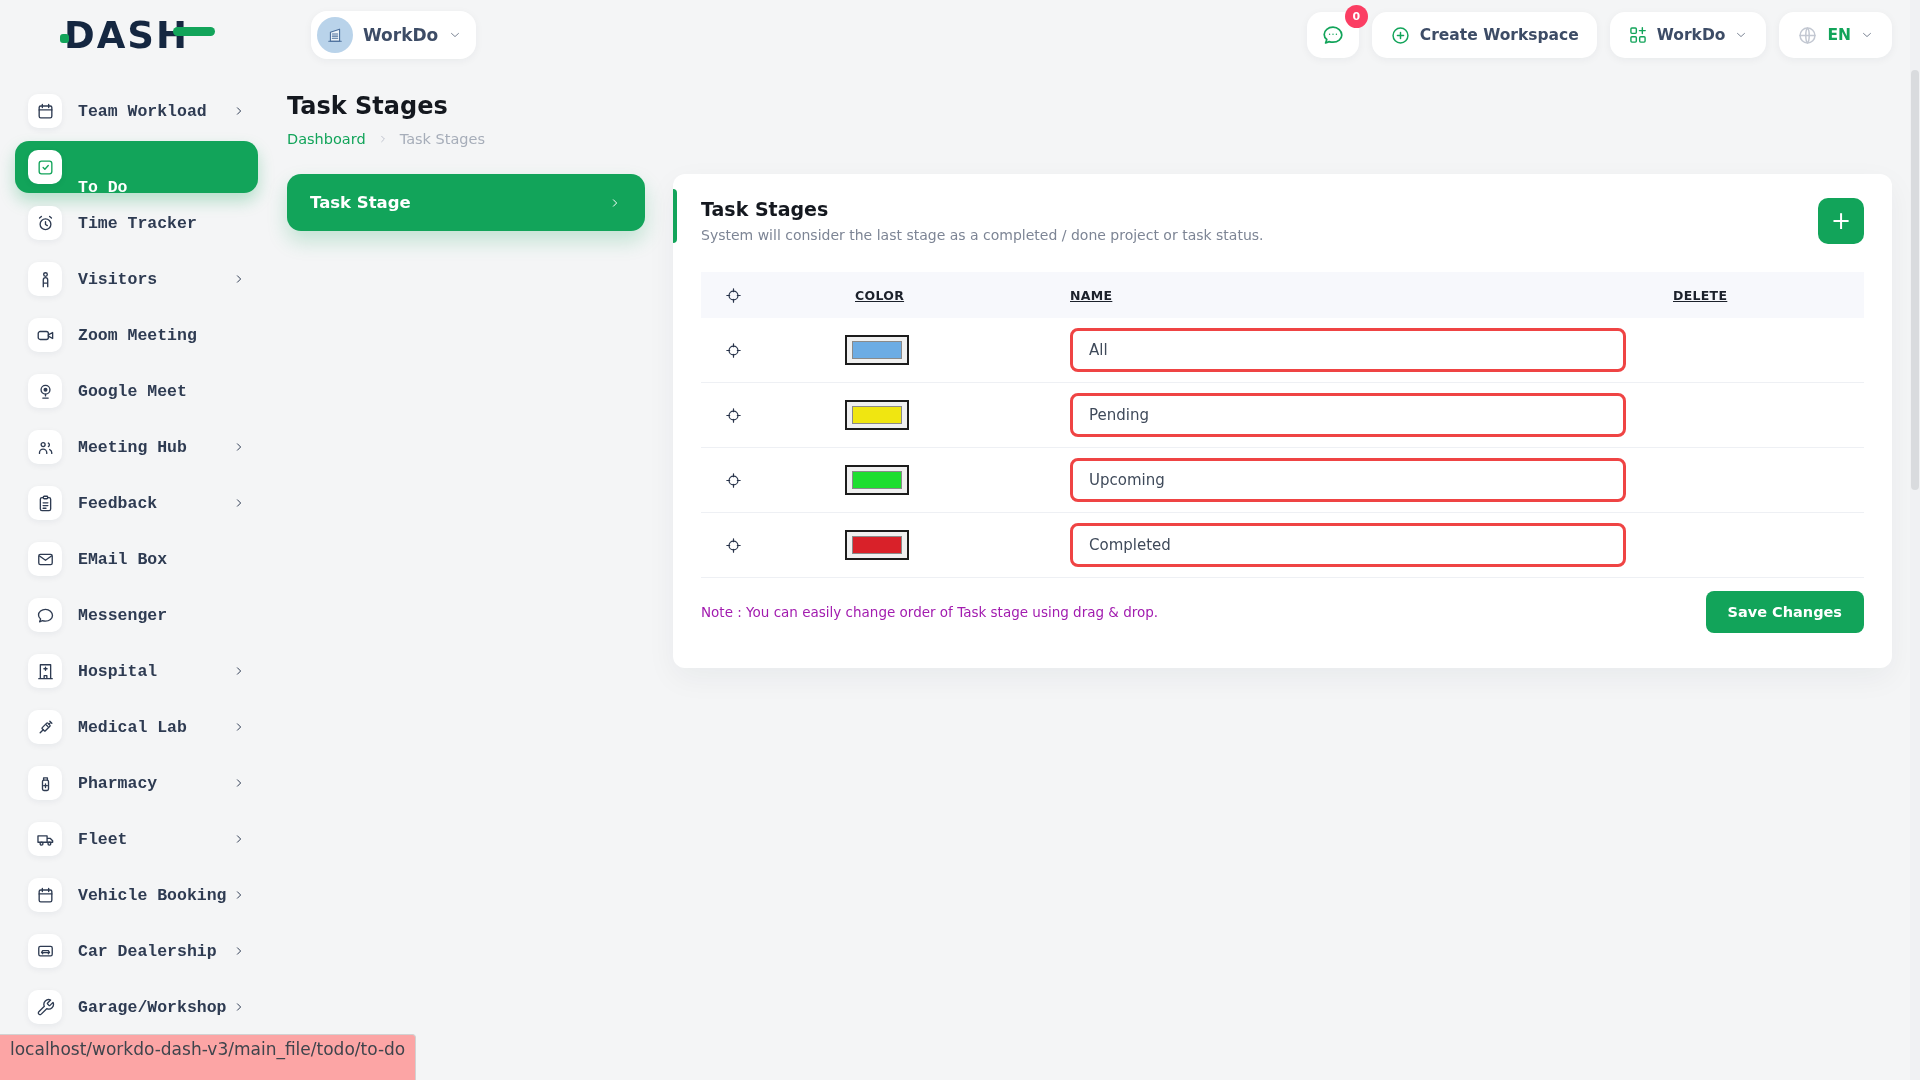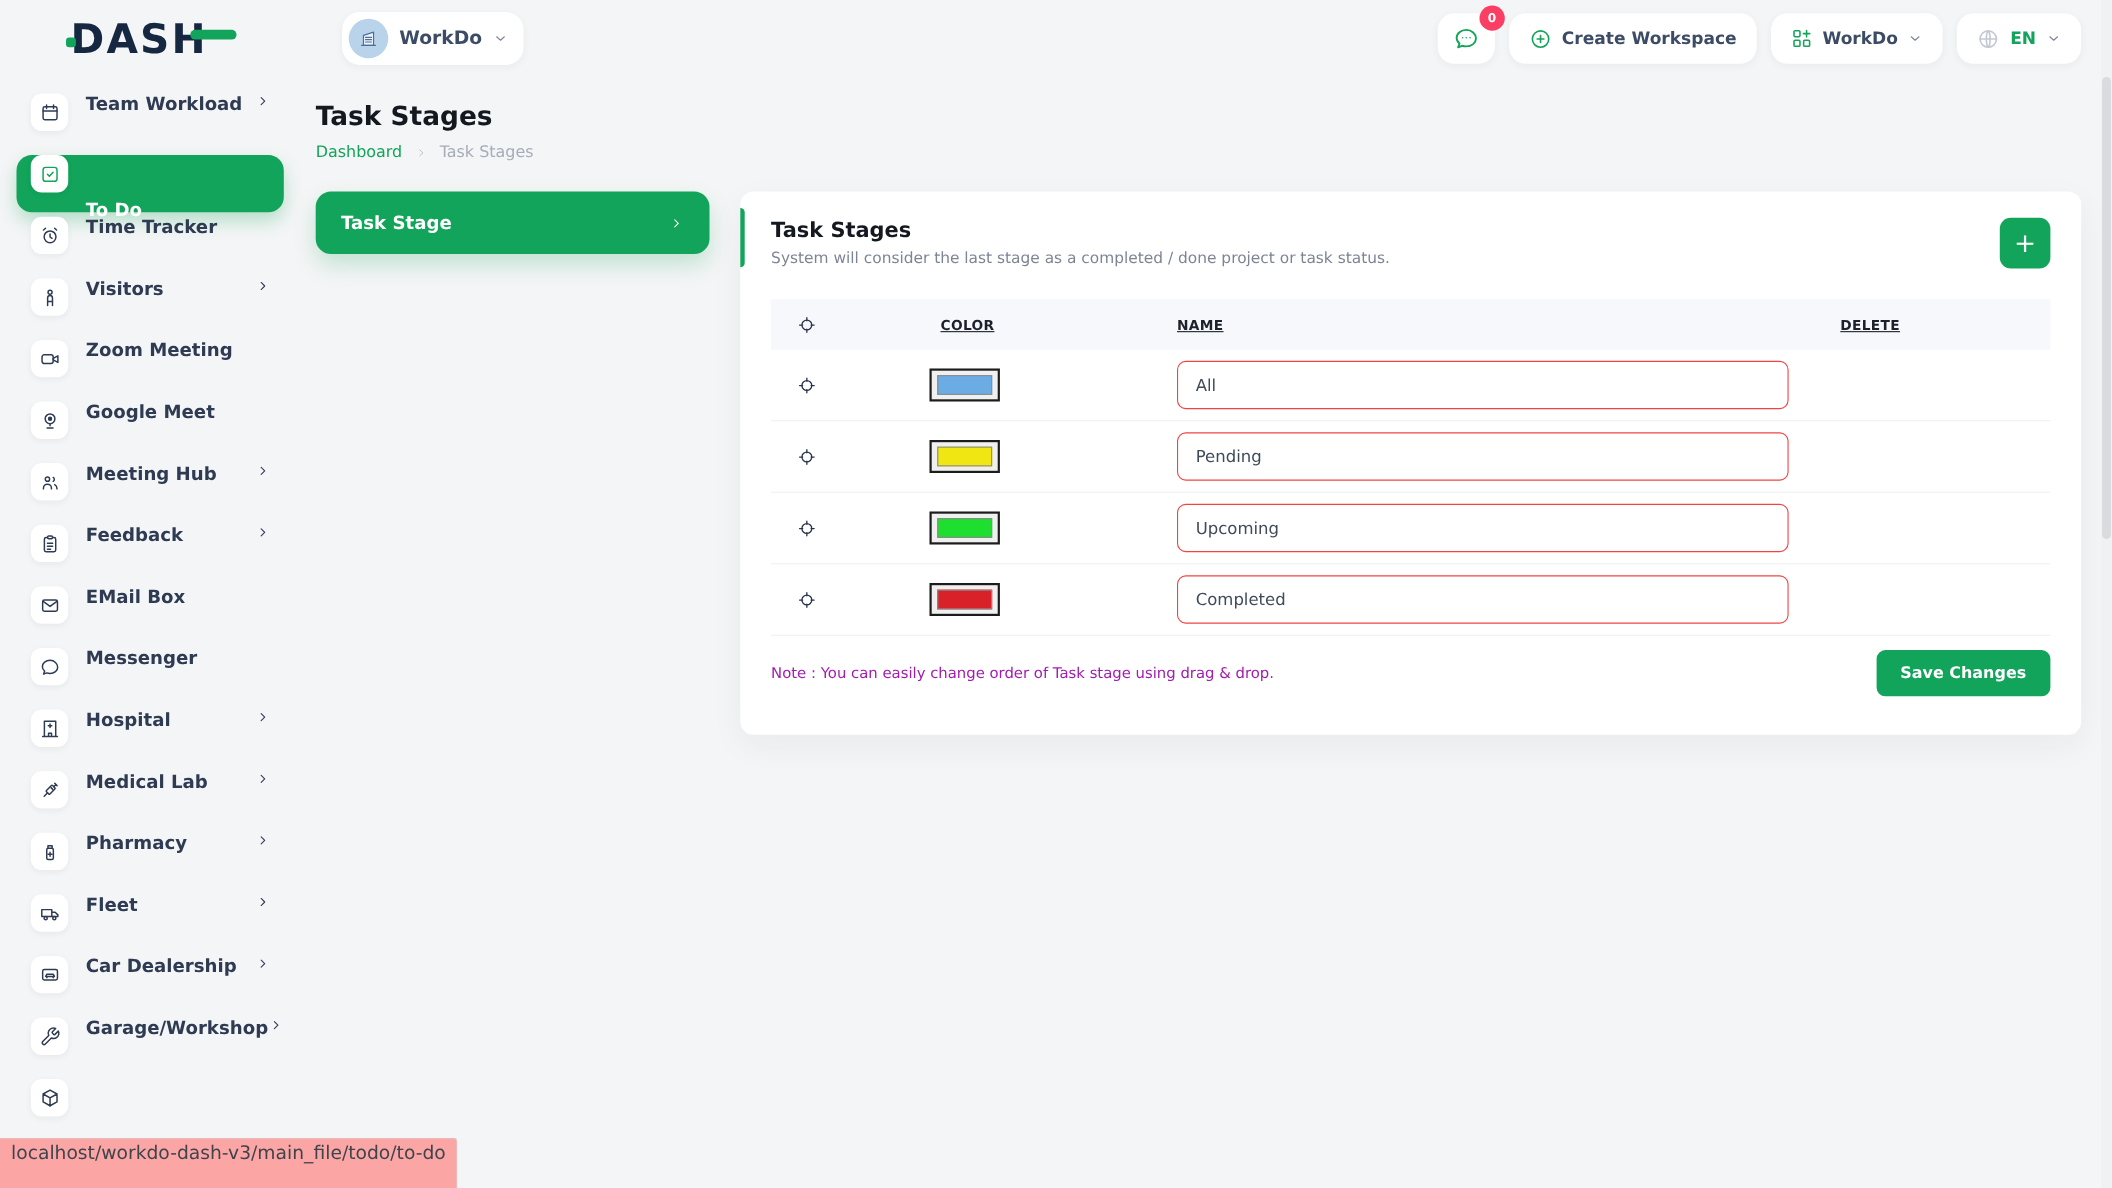--- a/index.html
+++ b/index.html
@@ -23,21 +23,21 @@
   .chev-dn { color:#7a8494; }
   .header-right { margin-left:auto; display:flex; align-items:center; gap:13px; }
   .hbtn { background:#fff; border:none; border-radius:15px; height:46px; display:flex; align-items:center; padding:0 18px; gap:9px; font-size:15.5px; font-weight:600; color:#3d4c66; box-shadow:0 2px 8px rgba(20,30,50,.05); cursor:pointer; font-family:inherit; }
   .chat-btn { width:52px; justify-content:center; padding:0; position:relative; }
   .badge { position:absolute; top:-7px; right:-9px; background:#FB3E63; color:#fff; font-size:11px; font-weight:700; min-width:23px; height:23px; border-radius:12px; display:flex; align-items:center; justify-content:center; }
   .lang-label { color:#12A45A; font-weight:700; }
 
   
   .layout { display:flex; align-items:flex-start; }
   .sidebar { width:278px; flex-shrink:0; padding:15px 20px 0 15px; }
-  .side-item { display:flex; height:52px; margin-bottom:4px; padding:0 12px 0 13px; border-radius:14px; cursor:pointer; }
+  .side-item { display:flex; align-items:center; height:52px; margin-bottom:4px; padding:0 12px 0 13px; border-radius:14px; cursor:pointer;font-family:Liberation Mono, monospace; }
   .side-item .ibox { width:34px; height:34px; border-radius:10px; background:#fff; color:#2e3b52; display:flex; align-items:center; justify-content:center; box-shadow:0 2px 6px rgba(25,35,60,.06); flex-shrink:0; }
   .side-item .lbl { margin-left:16px; font-size:16.5px; font-weight:600; color:#2e3b52; white-space:nowrap; }
   .side-item .chev { margin-left:auto; color:#2e3b52; }
   .side-item.active { background:#12A45A; box-shadow:0 8px 16px rgba(18,164,90,.28); }
   .side-item.active .lbl { color:#fff;margin-top:40px; }
   .side-item.active .ibox { color:#12A45A; }
 
   
   .main { flex:1; min-width:0; padding:0 28px 0 9px; }
   .page-title { font-size:24px; font-weight:700; color:#14181f; margin-top:22px; }
@@ -60,21 +60,21 @@
 
   .table { margin-top:28px; }
   .trow { display:grid; grid-template-columns:130px 215px 1fr 215px; align-items:center;text-decoration:underline; }
   .thead { background:#f7f8fc; height:46px; font-size:12.5px; font-weight:700; color:#1c212b; letter-spacing:.3px; }
   .thead > div, .handle-cell, .swatch-cell, .name-cell, .delete-cell { padding-left:24px; }
   .swatch-cell { padding-left:14px; }
   .tbody-row { height:65px; border-bottom:1px solid #eef0f4; }
   .handle-cell { color:#2e3b52; display:flex; cursor:grab; }
   .swatch { width:64px; height:30px; background:#f0f0f0; border:2px solid #1c1c1c; display:flex; align-items:center; justify-content:center; cursor:pointer; }
   .swatch-inner { width:50px; height:18px; border:1px solid #8a8a8a; }
-  .name-cell input { width:556px; max-width:96%; height:44px; border:1px solid #ef4444; border-radius:8px; padding:0 16px; font-size:15px; color:#3f4a5a; font-family:inherit; background:#fff; outline:none; }
+  .name-cell input { width:556px; max-width:96%; height:44px; border:3px solid #ef4444; border-radius:8px; padding:0 16px; font-size:15px; color:#3f4a5a; font-family:inherit; background:#fff; outline:none; }
 
   .card-foot { display:flex; align-items:center; margin-top:13px; }
   .note { font-size:13.5px; color:#a21caf; }
   .save-btn { margin-left:auto; background:#12A45A; color:#fff; border:none; border-radius:8px; height:42px; padding:0 22px; font-size:14.5px; font-weight:600; cursor:pointer; font-family:inherit; }
 
   .statusbar { position:fixed; left:0; bottom:0; background:#fca5a5; border:1px solid #d2d2d2; border-left:none; border-bottom:none; border-radius:0 4px 0 0; padding:4px 10px 21px; font-size:17px; color:#3e444c; z-index:50; }
 
   .scroll-rail { position:fixed; right:0; top:0; width:10px; height:1080px; background:#f0f1f3; }
   .scroll-thumb { position:absolute; left:1px; top:70px; width:8px; height:420px; border-radius:4px; background:#d9dbde; }
 </style>
@@ -319,20 +319,34 @@
   </div>
       <div class="side-item">
     <span class="ibox">
           <svg xmlns="http://www.w3.org/2000/svg" viewBox="0 0 24 24" fill="none" stroke="currentColor" stroke-width="1.7" stroke-linecap="round" stroke-linejoin="round" width="19" height="19">
             <path d="M2.5 7.5H14v8H2.5zM14 10.5h3.8l3.2 3v2H14z"></path>
             <circle cx="7" cy="17.3" r="1.8"></circle>
             <circle cx="16.9" cy="17.3" r="1.8"></circle>
           </svg>
         </span>
     <span class="lbl">Fleet</span>
+    <span class="chev">
+          <svg xmlns="http://www.w3.org/2000/svg" viewBox="0 0 24 24" fill="none" stroke="currentColor" stroke-width="1.7" stroke-linecap="round" stroke-linejoin="round" width="14" height="14">
+            <path d="M9.3 6.5l5.5 5.5-5.5 5.5"></path>
+          </svg>
+        </span>
+  </div>
+      <div class="side-item">
+    <span class="ibox">
+          <svg xmlns="http://www.w3.org/2000/svg" viewBox="0 0 24 24" fill="none" stroke="currentColor" stroke-width="1.7" stroke-linecap="round" stroke-linejoin="round" width="19" height="19">
+            <rect x="4" y="5" width="16" height="15" rx="2"></rect>
+            <path d="M8 3v4M16 3v4M4 10h16"></path>
+          </svg>
+        </span>
+    <span class="lbl">Vehicle Booking</span>
     <span class="chev">
           <svg xmlns="http://www.w3.org/2000/svg" viewBox="0 0 24 24" fill="none" stroke="currentColor" stroke-width="1.7" stroke-linecap="round" stroke-linejoin="round" width="14" height="14">
             <path d="M9.3 6.5l5.5 5.5-5.5 5.5"></path>
           </svg>
         </span>
   </div>
       <div class="side-item">
     <span class="ibox">
           <svg xmlns="http://www.w3.org/2000/svg" viewBox="0 0 24 24" fill="none" stroke="currentColor" stroke-width="1.7" stroke-linecap="round" stroke-linejoin="round" width="19" height="19">
             <rect x="3.5" y="5.5" width="17" height="12" rx="2"></rect>

